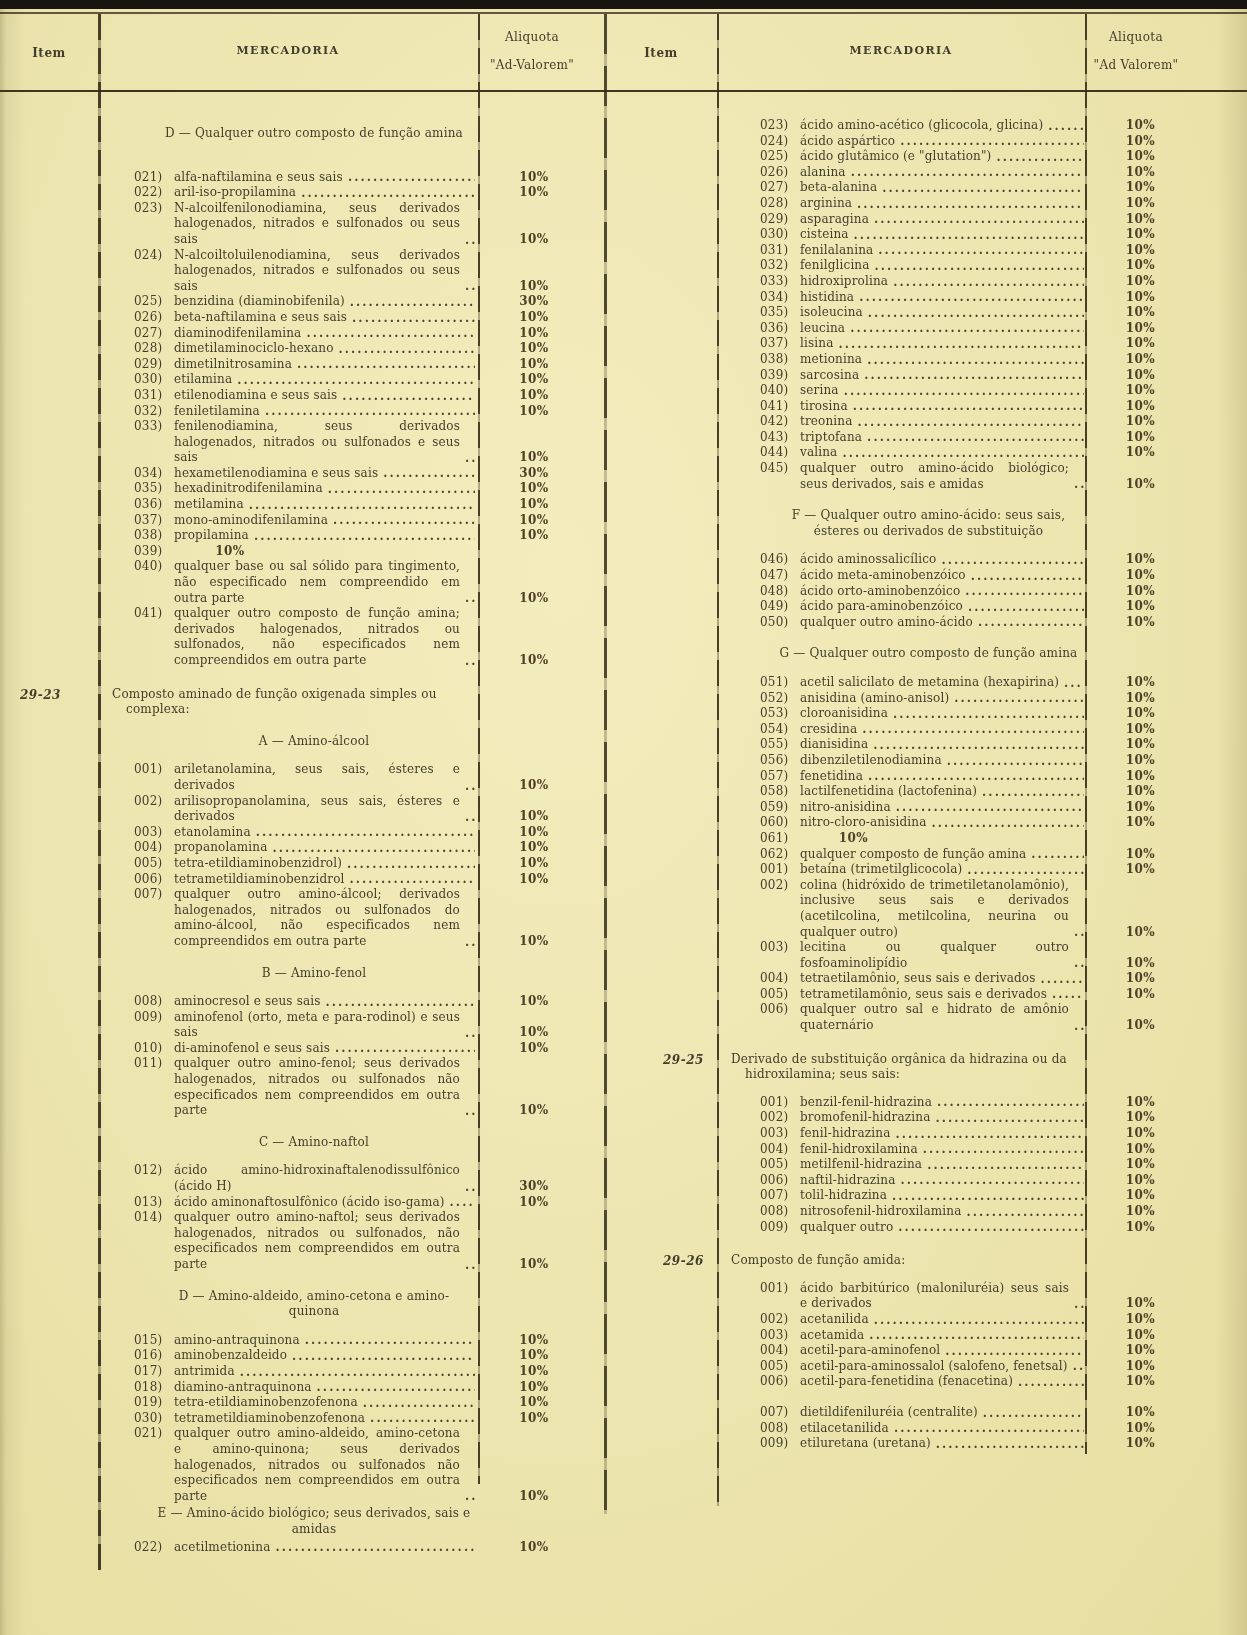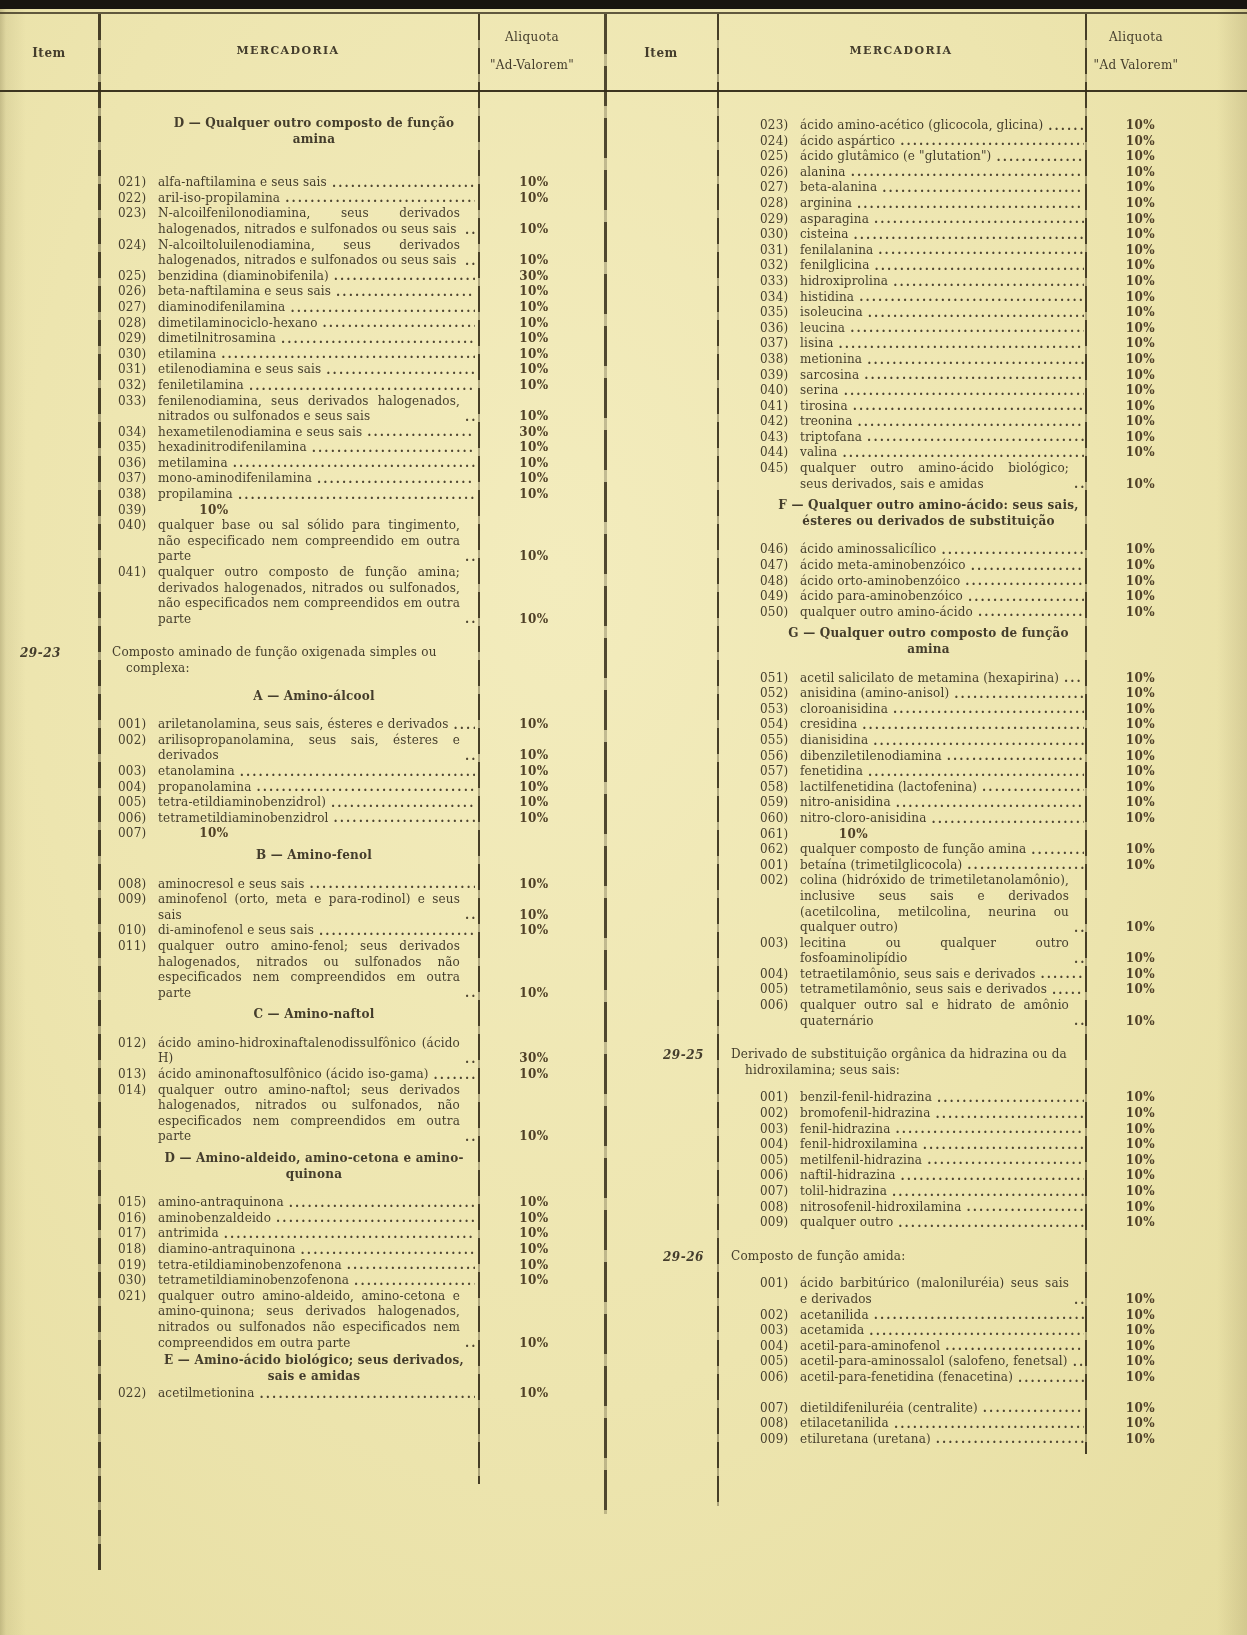--- a/index.html
+++ b/index.html
@@ -28,32 +28,32 @@
   
   .hlbl{position:absolute;transform:translateX(-50%);white-space:nowrap;}
   .h-item{top:46px;font-weight:600;letter-spacing:.5px;}
   .h-merc{top:44px;font-weight:700;letter-spacing:1.4px;font-size:11px;}
   .h-ali1{top:30px;letter-spacing:.4px;}
   .h-ali2{top:58px;letter-spacing:.3px;}
   
   .panel{position:absolute;top:92px;}
   .p-left {left:98px;  width:492px; padding-top:18px;}
   .p-right{left:717px; width:477px; padding-top:26px;}
-  .heading{text-align:center;font-weight:700;margin:6px 118px 13px 58px;letter-spacing:.2px;}
+  .heading{text-align:center;font-weight:400;margin:16px 118px 13px 58px;letter-spacing:.2px;}
   .p-right .heading{margin-right:112px;}
   .heading.tight{margin-top:2px;margin-bottom:2px;}
   .group{position:relative;margin:18px 0 12px;}
   .code{position:absolute;top:1px;font-weight:700;letter-spacing:.5px;font-style:italic;}
   .p-left  .code{left:-78px;}
   .p-right .code{left:-54px;}
   .gtext{padding-left:28px;text-indent:-14px;letter-spacing:.2px;}
   .p-left  .gtext{margin-right:114px;}
   .p-right .gtext{margin-right:111px;}
   .entry{display:flex;align-items:flex-start;}
-  .p-left  .entry{padding-left:20px;}
+  .p-left  .entry{padding-left:36px;}
   .p-right .entry{padding-left:43px;}
   .num{flex:none;width:40px;letter-spacing:.2px;}
   .mid{flex:1;display:flex;align-items:flex-end;min-width:0;}
   .txt{flex:0 1 auto;text-align:justify;letter-spacing:.15px;}
   .lead{flex:1 1 10px;min-width:10px;overflow:hidden;height:14px;margin:0 3px 1px 5px;}
   .lead::after{content:"...................................................................................................";
       letter-spacing:2.1px;font-weight:600;color:#4e4531;}
   .rate{flex:none;align-self:flex-end;text-align:center;font-weight:700;color:#4f4027;letter-spacing:.4px;}
   .p-left  .rate{width:112px;}
   .p-right .rate{width:107px;}
@@ -295,20 +295,24 @@
     <div class="entry">
       <span class="num">006)</span>
       <span class="mid">
         <span class="txt">tetrametildiaminobenzidrol</span>
         <span class="lead"></span>
       </span>
       <span class="rate">10%</span>
     </div>
     <div class="entry">
       <span class="num">007)</span>
+      <span class="mid">
+        <span class="txt">qualquer outro amino-álcool; derivados halogenados, nitrados ou sulfonados do amino-álcool, não especificados nem compreendidos em outra parte</span>
+        <span class="lead"></span>
+      </span>
       <span class="rate">10%</span>
     </div>
     <div class="heading">B — Amino-fenol</div>
     <div class="entry">
       <span class="num">008)</span>
       <span class="mid">
         <span class="txt">aminocresol e seus sais</span>
         <span class="lead"></span>
       </span>
       <span class="rate">10%</span>

